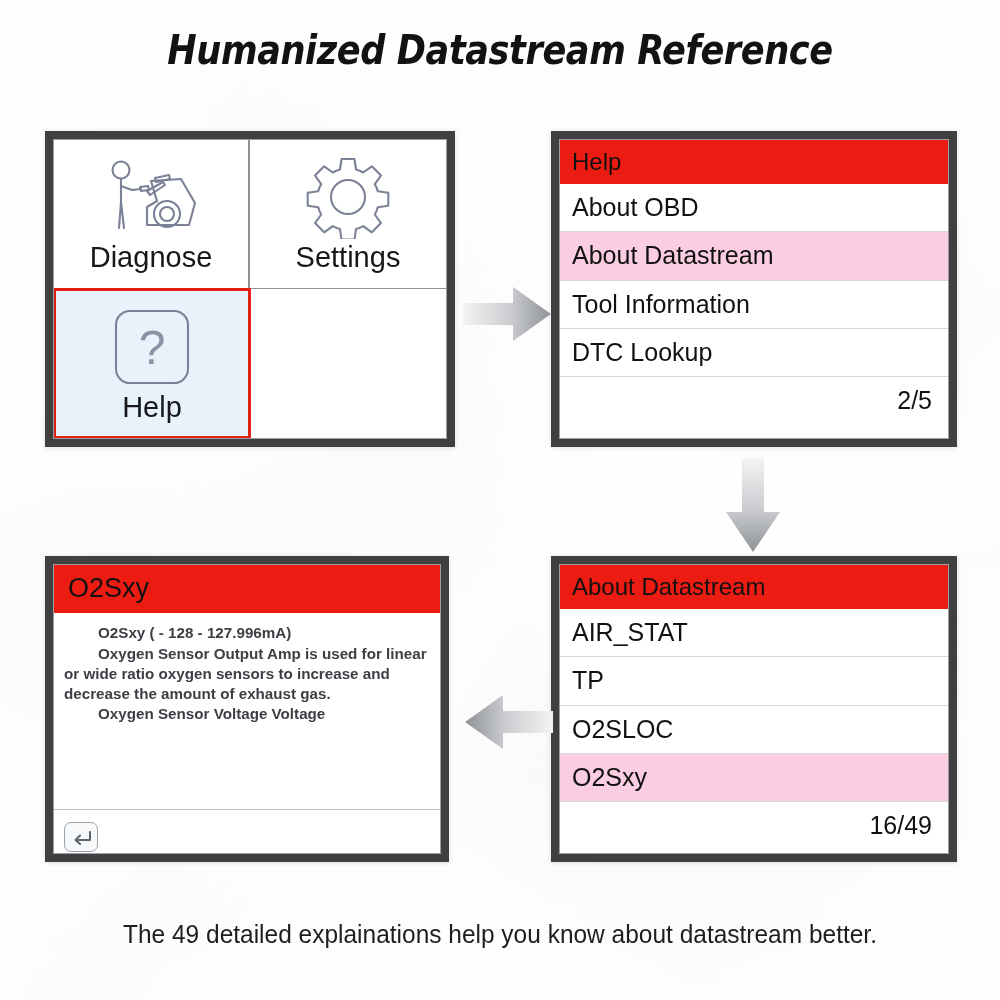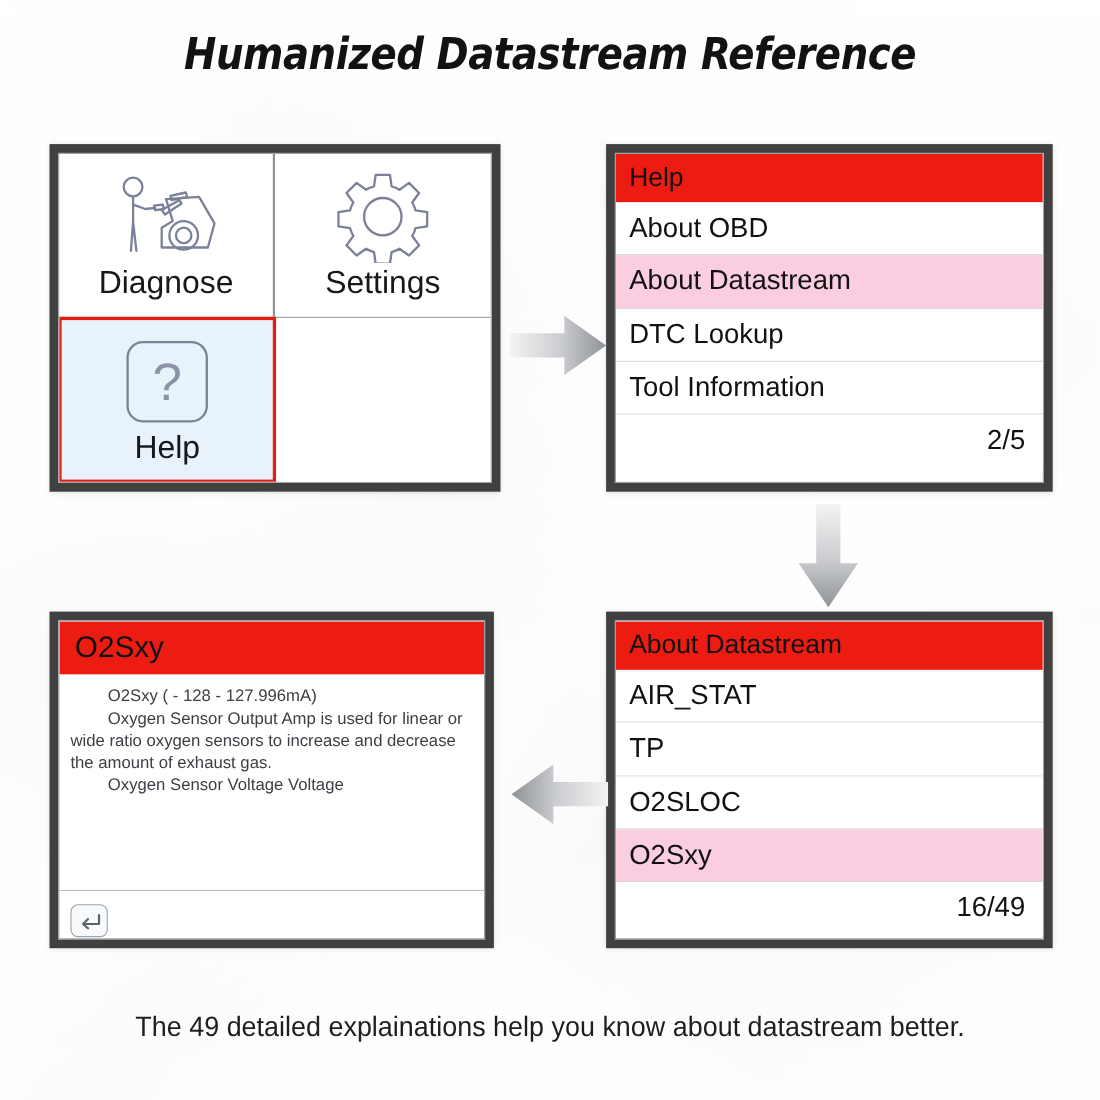--- a/index.html
+++ b/index.html
@@ -139,20 +139,21 @@
     background: #ed1c13;
     color: #111111;
     font-size: 27px;
     padding: 9px 12px 11px 14px;
     line-height: 1.05;
   }
   #detail-body {
     padding: 10px 10px 4px 10px;
     height: 196px;
     overflow: hidden;
+    font-weight: bold;
   }
   .detail-para {
     font-size: 15.2px;
     color: #3c4045;
     line-height: 1.33;
     text-indent: 34px;
     margin-bottom: 0;
   }
   #detail-foot {
     border-top: 1px solid #b9bcc1;
@@ -246,22 +247,22 @@
         <div class="home-cell empty"></div>
       </div>
     </div>
   </div>
 
   <div class="panel listpanel" id="panel-help">
     <div class="panel-inner">
       <div class="list-head">Help</div>
       <div class="list-row">About OBD</div>
       <div class="list-row hl">About Datastream</div>
+      <div class="list-row">Tool Information</div>
       <div class="list-row">DTC Lookup</div>
-      <div class="list-row">Tool Information</div>
       <div class="list-footer">2/5</div>
     </div>
   </div>
 
   <div class="panel listpanel" id="panel-about">
     <div class="panel-inner">
       <div class="list-head">About Datastream</div>
       <div class="list-row">AIR_STAT</div>
       <div class="list-row">TP</div>
       <div class="list-row">O2SLOC</div>

